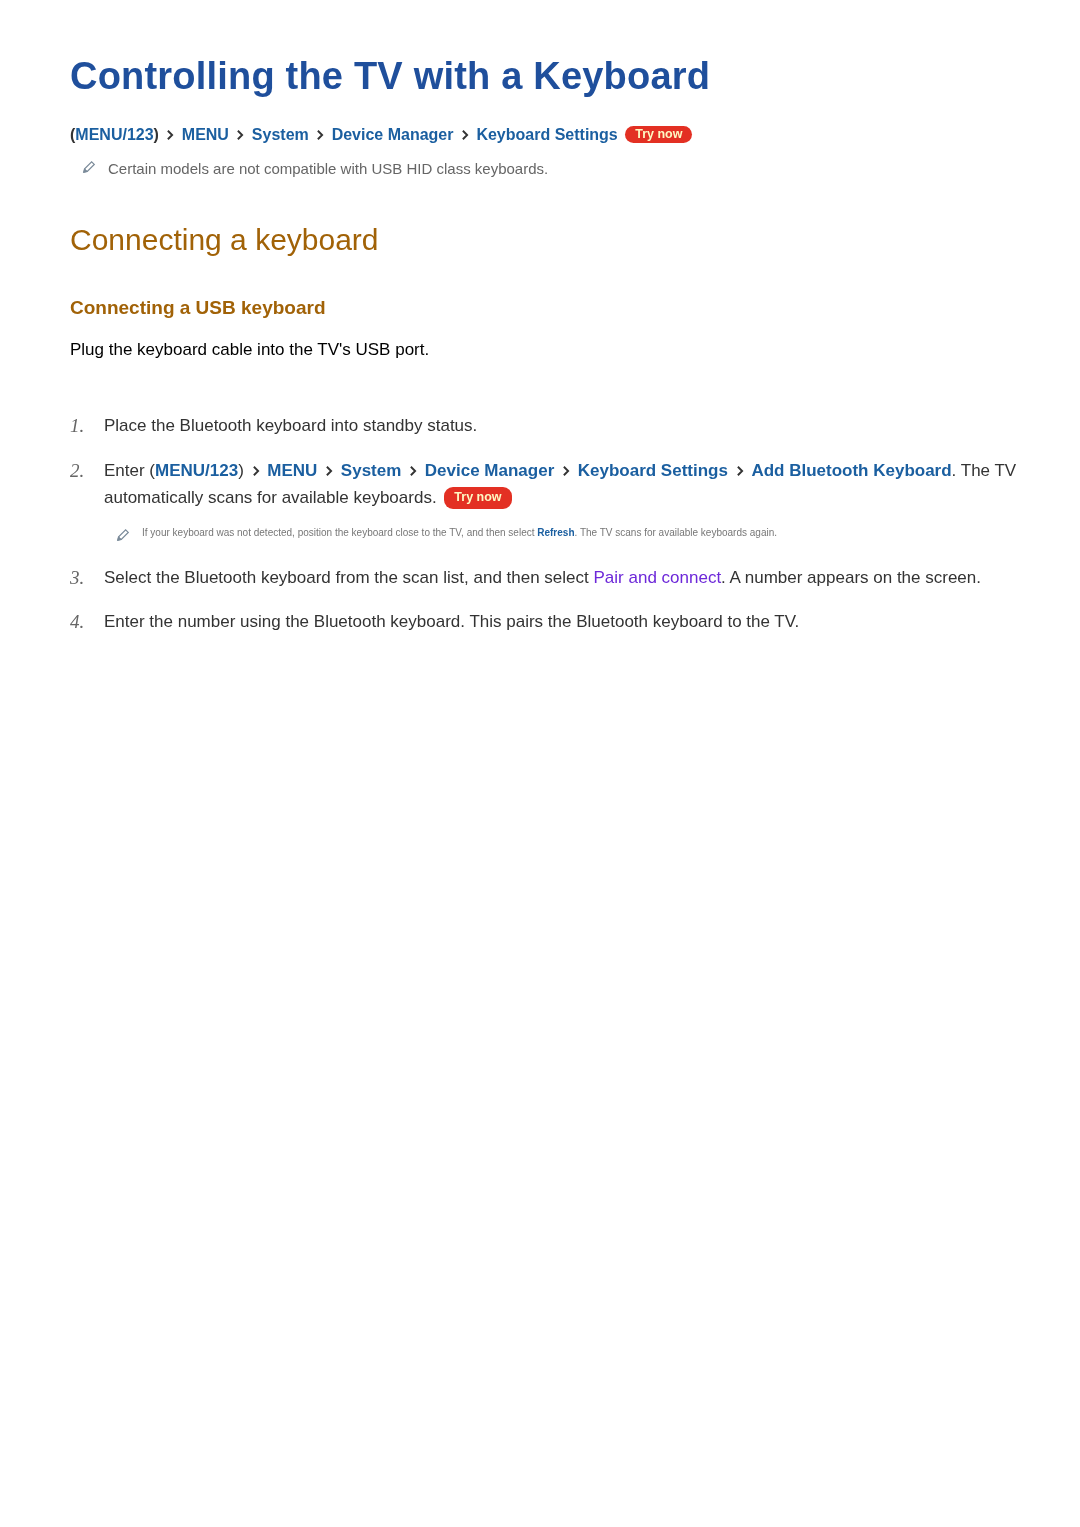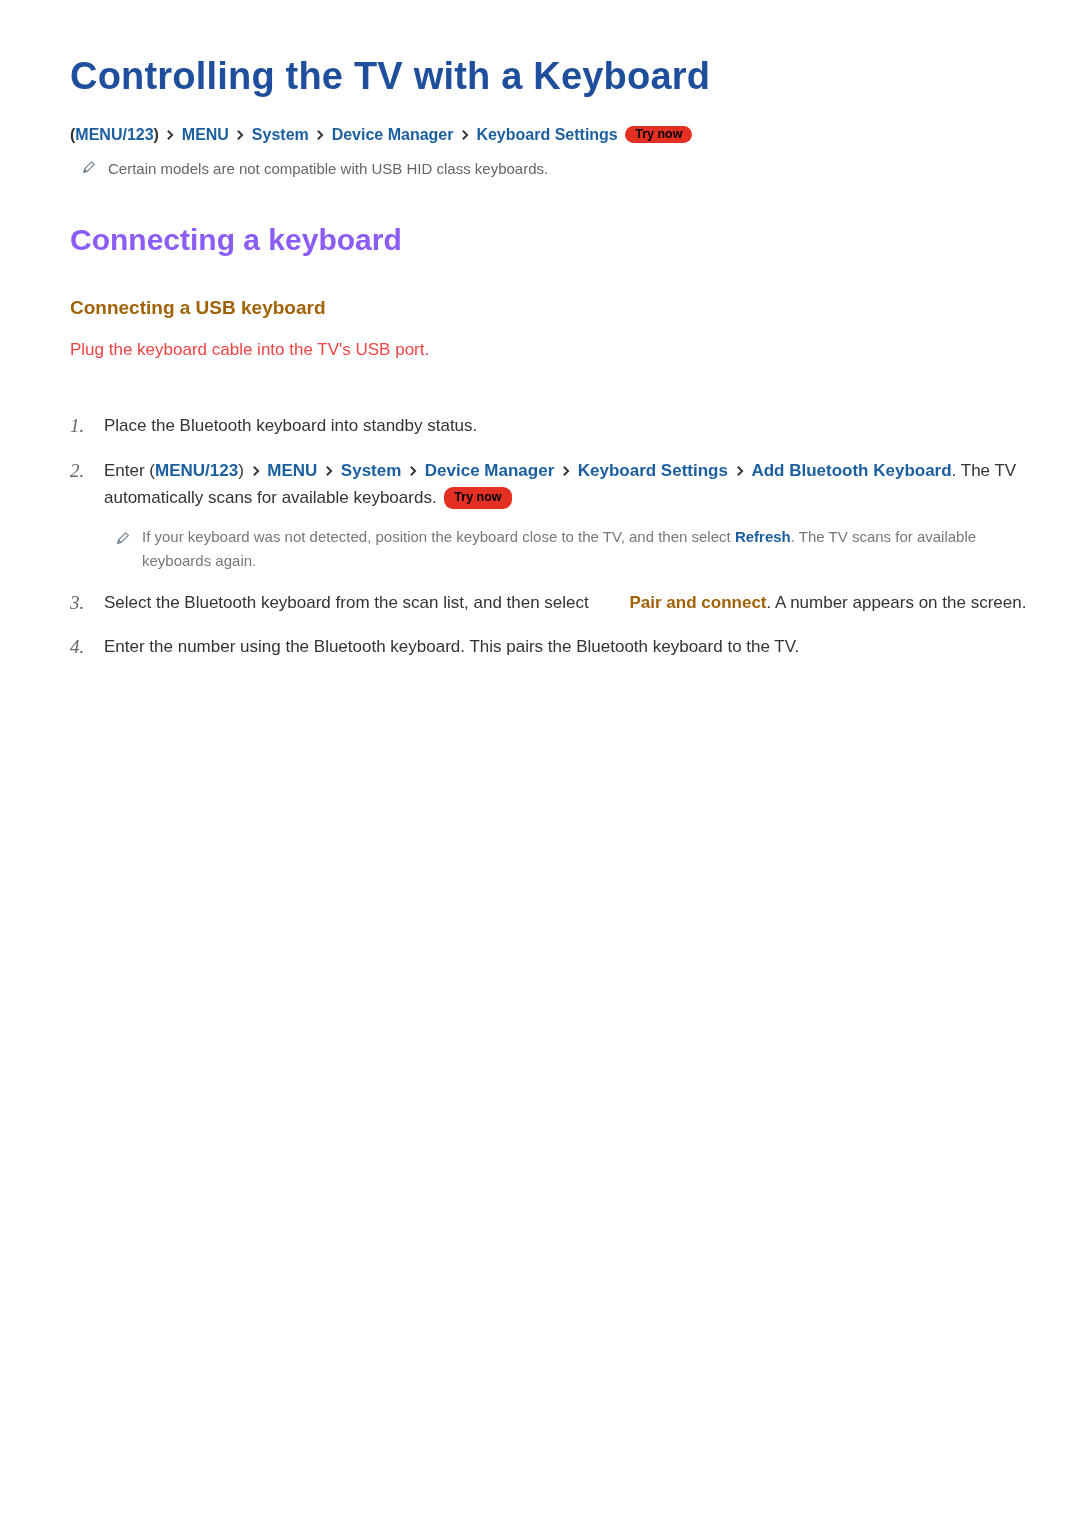--- a/index.html
+++ b/index.html
@@ -41,21 +41,21 @@
   .chevron svg {
     width: 10px;
     height: 12px;
     stroke: #333333;
     stroke-width: 2.2;
     fill: none;
   }
   .try-now {
     display: inline-block;
     background: #e33023;
-    color: #000000;
+    color: #fef9c3;
     border-radius: 9px;
     font-size: 12.5px;
     font-weight: 600;
     padding: 1px 10px 2px 10px;
     margin-left: 3px;
     vertical-align: 2px;
   }
   .note-line {
     display: flex;
     align-items: flex-end;
@@ -68,34 +68,34 @@
     margin-right: 12px;
     margin-top: 1px;
   }
   .pencil-icon svg {
     width: 14px;
     height: 14px;
     stroke: #7a8a99;
     fill: #7a8a99;
   }
   h2.subheading {
-    color: #8b5cf6;
-    font-weight: 700;
+    color: #a16207;
+    font-weight: 400;
     font-size: 30px;
     margin: 0 0 40px 0;
   }
   h3.subsub {
     color: #a16207;
     font-weight: 600;
     font-size: 19px;
     margin: 0 0 18px 0;
   }
   p.body {
     font-size: 17px;
-    color: #ef4444;
+    color: #000000;
     margin: 0 0 50px 0;
     line-height: 1.55;
   }
   ol.steps {
     list-style: none;
     margin: 0;
     padding: 0;
     counter-reset: step;
   }
   ol.steps > li {
@@ -115,29 +115,28 @@
     font-style: italic;
     font-family: Georgia, 'Times New Roman', serif;
     font-size: 19px;
     color: #666666;
   }
   .inline-bc {
     color: #1b5fa0;
     font-weight: bold;
   }
   .inline-strong {
-    color: #a16207;
-    font-weight: bold;
-    margin-left: 36px;
+    color: #6d28d9;
+    font-weight: normal;
   }
   .sub-note {
     display: flex;
     align-items: flex-start;
     margin: 14px 0 8px 12px;
-    font-size: 15px;
+    font-size: 10px;
     color: #777777;
     line-height: 1.55;
   }
   .sub-note .pencil-icon {
     margin-top: 3px;
   }
   .strong-dark {
     color: #1b5fa0;
     font-weight: bold;
   }

